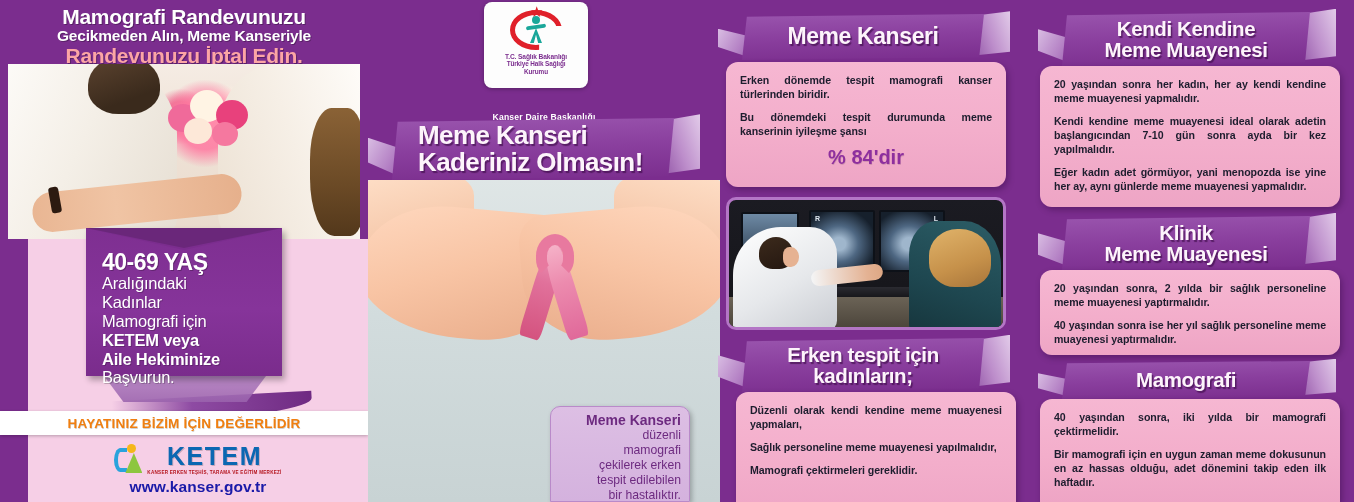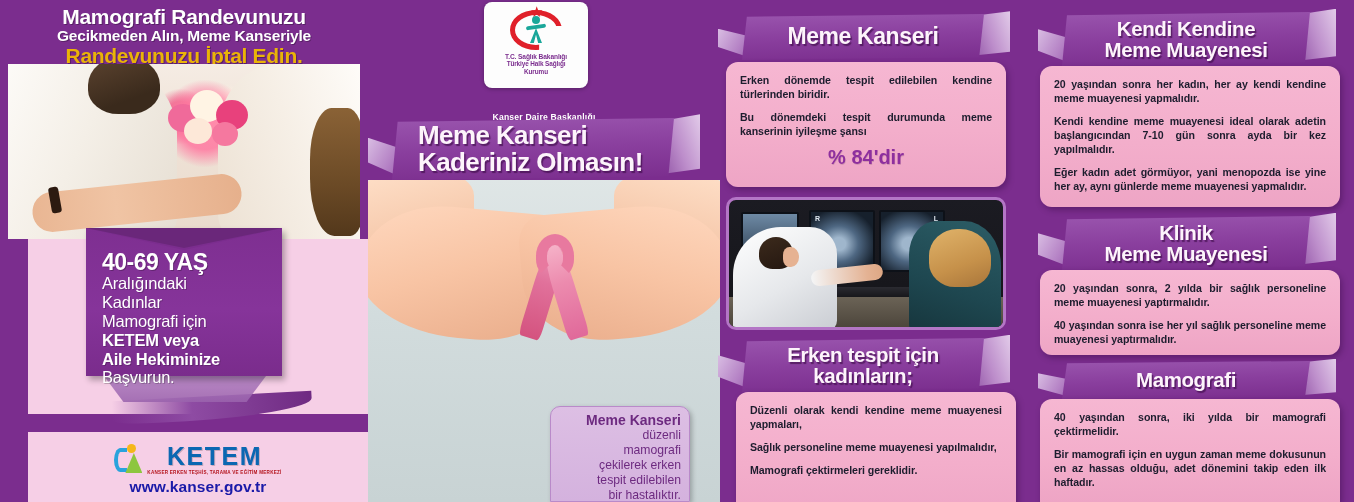--- a/index.html
+++ b/index.html
@@ -18,21 +18,21 @@
     background: #7b2d8e;
   }
   .left-headline {
     position: absolute; left: 0; top: 0; width: 368px; height: 65px;
     background: #7b2d8e; text-align: center; padding-top: 6px;
   }
   .hl1 { font-size: 21px; font-weight: bold; color: #ffffff; letter-spacing: -0.3px; line-height: 1.02;
          text-shadow: 1px 1px 0 rgba(0,0,0,.28); }
   .hl2 { font-size: 15.5px; font-weight: bold; color: #ffffff; letter-spacing: -0.2px; line-height: 1.15;
          text-shadow: 1px 1px 0 rgba(0,0,0,.28); }
-  .hl3 { font-size: 21px; font-weight: bold; color: #eab308; letter-spacing: -0.3px; line-height: 1.02;
+  .hl3 { font-size: 21px; font-weight: bold; color: #fca5a5; letter-spacing: -0.3px; line-height: 1.02;
          text-shadow: 1px 1px 0 rgba(0,0,0,.28); }
 
   
   .couple-photo {
     position: absolute; left: 8px; top: 64px; width: 352px; height: 175px;
     overflow: hidden;
     background:
       radial-gradient(circle at 56% 34%, rgba(255,120,160,.85) 0 26px, rgba(255,255,255,0) 44px),
       radial-gradient(circle at 62% 30%, rgba(255,245,230,.95) 0 18px, rgba(255,255,255,0) 32px),
       radial-gradient(circle at 49% 30%, rgba(235,70,120,.7) 0 15px, rgba(255,255,255,0) 28px),
@@ -390,20 +390,23 @@
         <div class="co-big">40-69 YAŞ</div>
         <div class="co-line">Aralığındaki</div>
         <div class="co-line">Kadınlar</div>
         <div class="co-line">Mamografi için</div>
         <div class="co-line b">KETEM veya</div>
         <div class="co-line b">Aile Hekiminize</div>
         <div class="co-line">Başvurun.</div>
       </div>
     </div>
 
+    <div class="slogan-strip">
+      <span class="slogan-text">HAYATINIZ BİZİM İÇİN DEĞERLİDİR</span>
+    </div>
 
     <div class="ketem-wrap">
       <div class="ketem-row">
         <span class="ketem-mark">
           <span class="km-arcL"></span>
           <span class="km-dot"></span>
           <span class="km-body"></span>
         </span>
         <span class="ketem-word">
           <span class="ketem-letters">KETEM</span>
@@ -466,21 +469,21 @@
   </div>
 
   <div class="ribbon c3-banner1">
     <span class="rb-tailL"></span>
     <span class="rb-tailR"></span>
     <span class="rb-main"></span>
     <span class="rb-label">Meme Kanseri</span>
   </div>
 
   <div class="pinkbox c3-box1">
-    <div class="pb-p">Erken dönemde tespit edilebilen kendine türlerinden biridir.</div>
+    <div class="pb-p">Erken dönemde tespit mamografi kanser türlerinden biridir.</div>
     <div class="pb-p">Bu dönemdeki tespit durumunda meme kanserinin iyileşme şansı</div>
     <div class="pb-big">% 84'dir</div>
   </div>
 
   <div class="photo-doc">
     <span class="pd-desk"></span>
     <span class="pd-screen pd-s0"></span>
     <span class="pd-screen pd-s1">
       <span class="pd-mark" style="left:4px;">R</span>
     </span>

